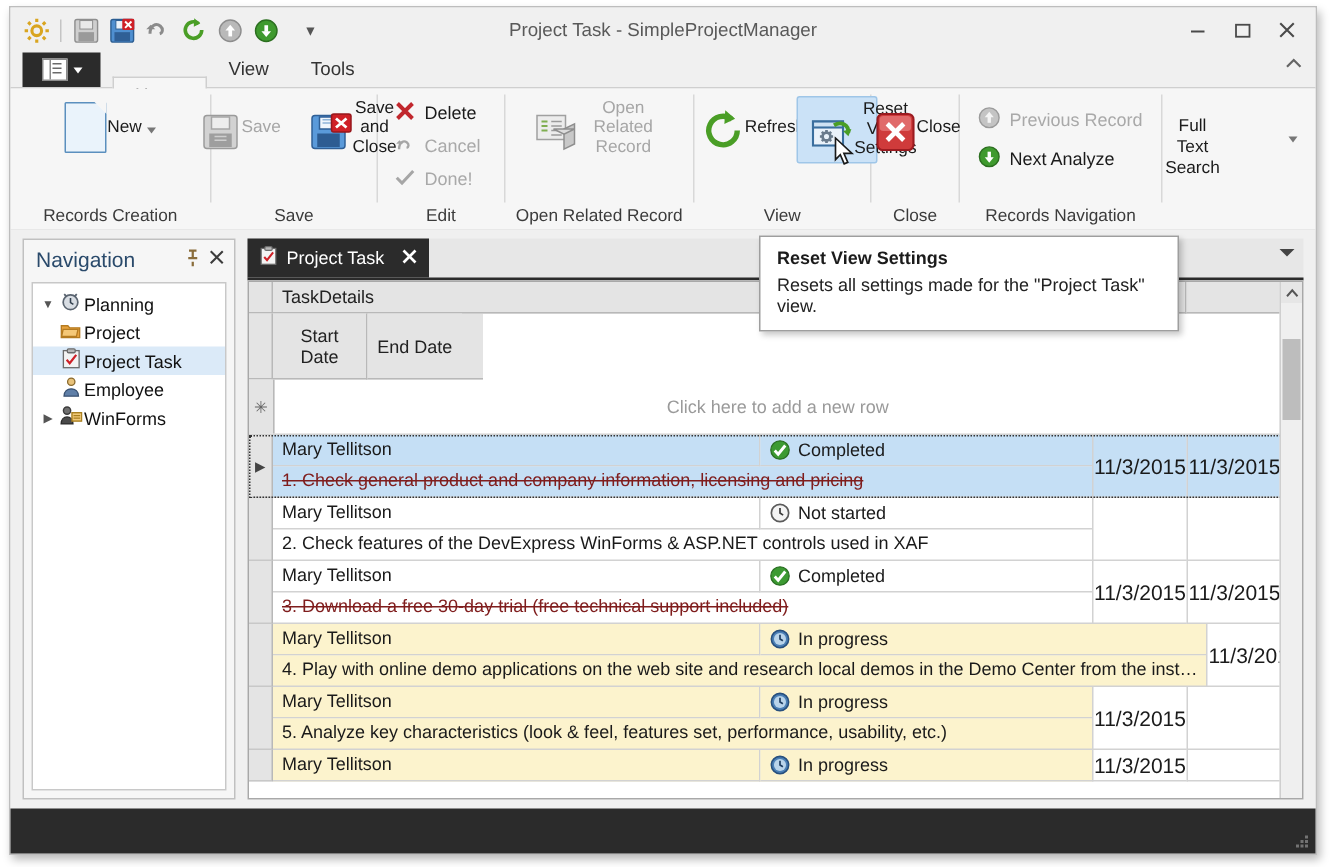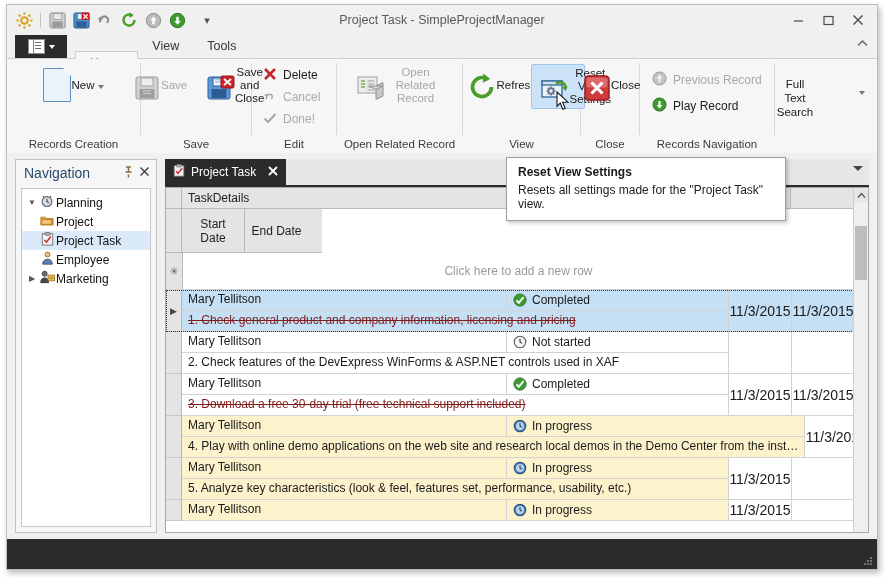--- a/index.html
+++ b/index.html
@@ -384,21 +384,21 @@
           <span>Previous Record</span>
         </div>
         <div class="smallbtn" style="margin-top:4px">
           <span>
             <svg width="15" height="15" viewBox="0 0 16 16">
                 <circle cx="8" cy="8" r="7" fill="#3f9a2e" stroke="#2c6f20"></circle>
                 <path d="M8 12.2L4.8 8.4h6.4z" fill="#fff"></path>
                 <rect x="6.8" y="4.4" width="2.4" height="4.4" fill="#fff"></rect>
               </svg>
           </span>
-          <span>Play Record</span>
+          <span>Next Analyze</span>
         </div>
       </div>
       <div class="gname">Records Navigation</div>
     </div>
     <div class="gsep"></div>
 
     <div class="grp" style="width:92px">
       <div class="items" style="justify-content:center;align-items:center;padding-top:0">
         <div class="bigbtn" style="justify-content:center;height:72px">
 
@@ -469,21 +469,21 @@
         <div class="nitem">
           <span class="exp">▶</span>
           <span class="ni">
             <svg width="15" height="14" viewBox="0 0 16 15">
                 <circle cx="5" cy="4" r="2.6" fill="#6f6f6f" stroke="#3c3c3c"></circle>
                 <path d="M0.8 13.5c0-3.4 2-5 4.2-5s4.2 1.6 4.2 5z" fill="#4a4a4a" stroke="#2c2c2c"></path>
                 <rect x="8.5" y="5.5" width="7" height="6" fill="#f0c979" stroke="#a87f20"></rect>
                 <path d="M9.6 7.6h4.8M9.6 9.3h4.8" stroke="#a87f20" stroke-width=".9"></path>
               </svg>
           </span>
-          <span>Marketing</span>
+          <span>WinForms</span>
         </div>
       </div>
     </div>
 
     <div class="doc">
       <div class="doctabstrip">
         <div class="doctab">
           <span>
             <svg width="12" height="13" viewBox="0 0 14 16">
                 <rect x="1" y="2" width="12" height="13" fill="#f3f3f3" stroke="#6c6c6c"></rect>

